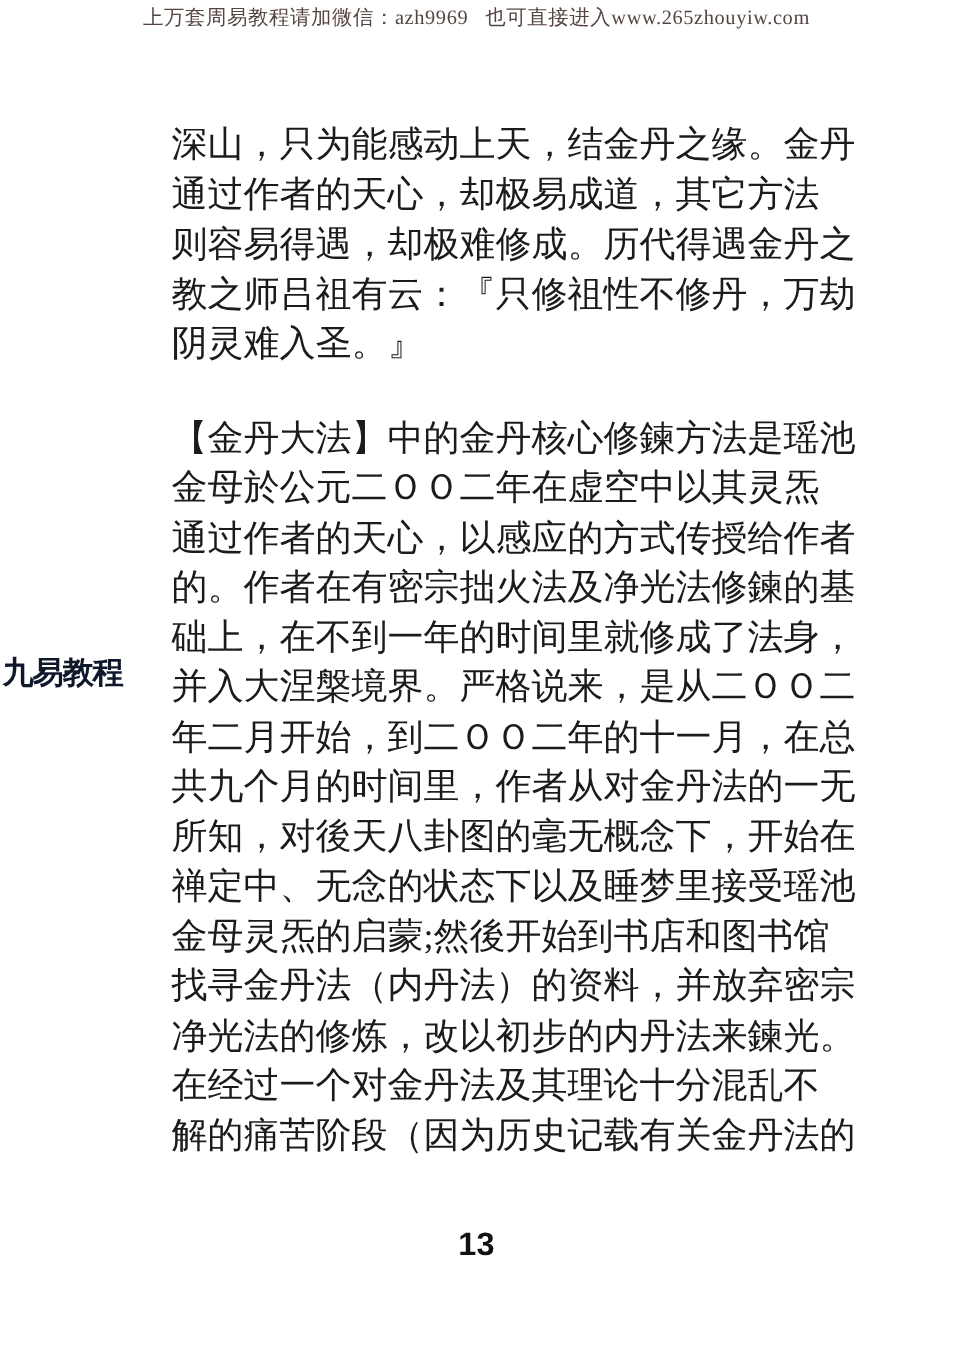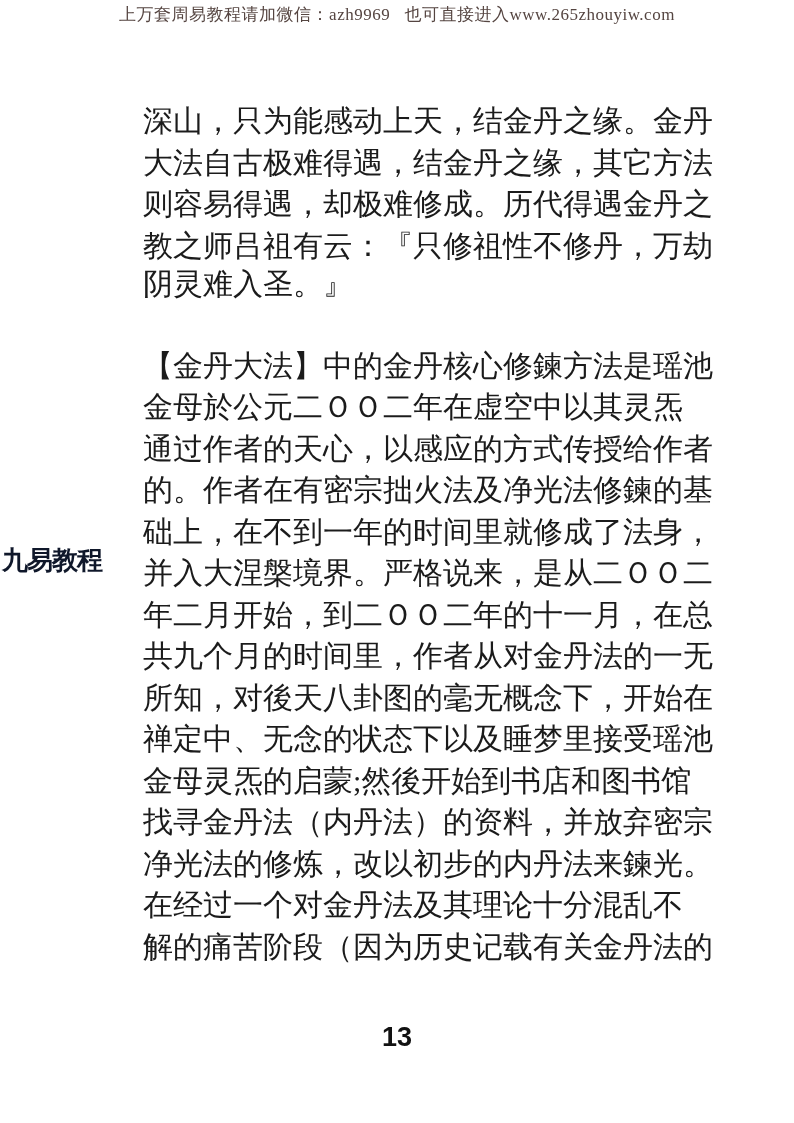--- a/index.html
+++ b/index.html
@@ -50,21 +50,20 @@
   .para { margin: 0; }
   .para-2 { margin-top: 37px; }
   .line {
     text-align: justify;
     text-align-last: justify;
     white-space: nowrap;
     margin-left: 31px;
   }
   .line.short {
     text-align-last: left;
-    font-family: Liberation Mono, monospace;
   }
   .page-number {
     position: absolute;
     top: 1022px;
     left: 0;
     right: 0;
     text-align: center;
     font-family: "Liberation Sans", "DejaVu Sans", sans-serif;
     font-weight: bold;
     font-size: 27px;
@@ -77,21 +76,21 @@
 <div class="page">
 
   <div class="doc-header">上万套周易教程请加微信：azh9969   也可直接进入www.265zhouyiw.com</div>
 
   <div class="watermark">九易教程</div>
 
   <div class="content">
 
     <div class="para para-1">
       <div class="line">深山，只为能感动上天，结金丹之缘。金丹</div>
-      <div class="line">大法自古极难得遇，结金丹之缘，其它方法</div>
+      <div class="line">通过作者的天心，却极易成道，其它方法</div>
       <div class="line">则容易得遇，却极难修成。历代得遇金丹之</div>
       <div class="line">教之师吕祖有云：『只修祖性不修丹，万劫</div>
       <div class="line short">阴灵难入圣。』</div>
     </div>
 
     <div class="para para-2">
       <div class="line">【金丹大法】中的金丹核心修鍊方法是瑶池</div>
       <div class="line">金母於公元二ＯＯ二年在虚空中以其灵炁</div>
       <div class="line">通过作者的天心，以感应的方式传授给作者</div>
       <div class="line">的。作者在有密宗拙火法及净光法修鍊的基</div>

